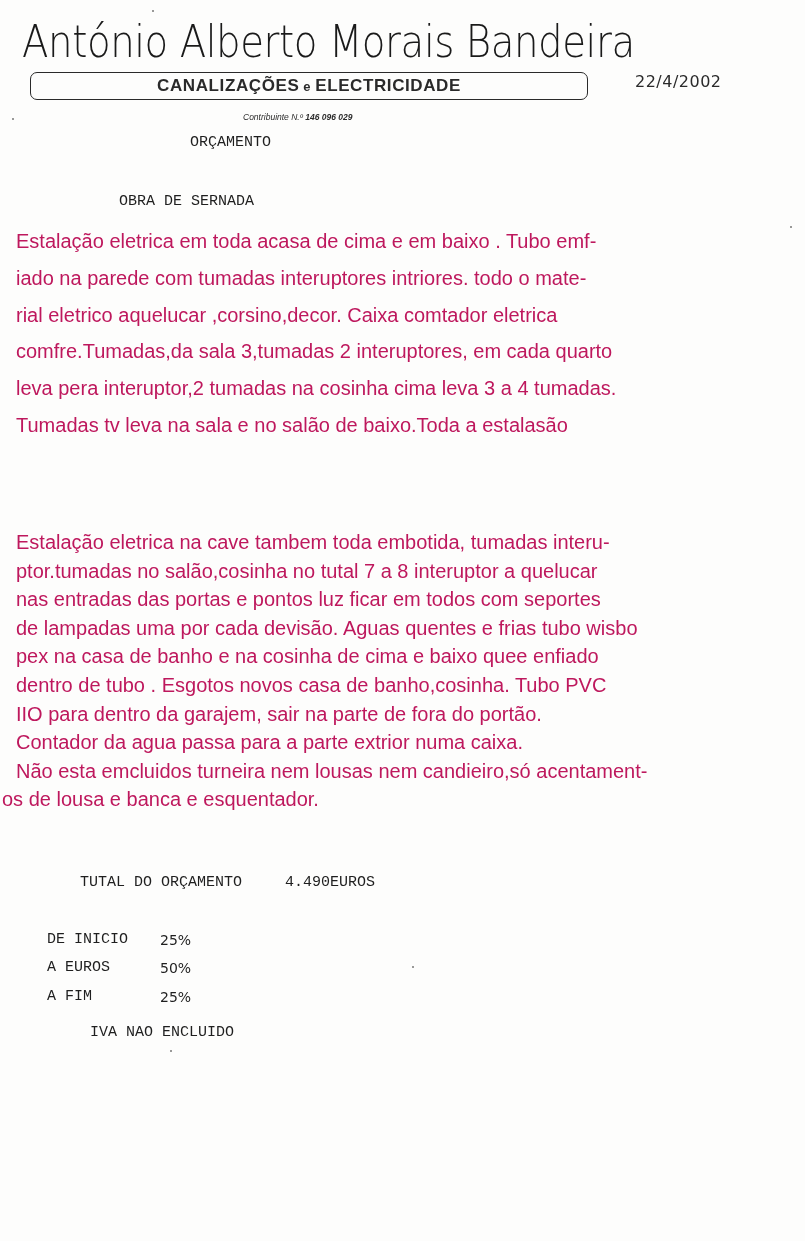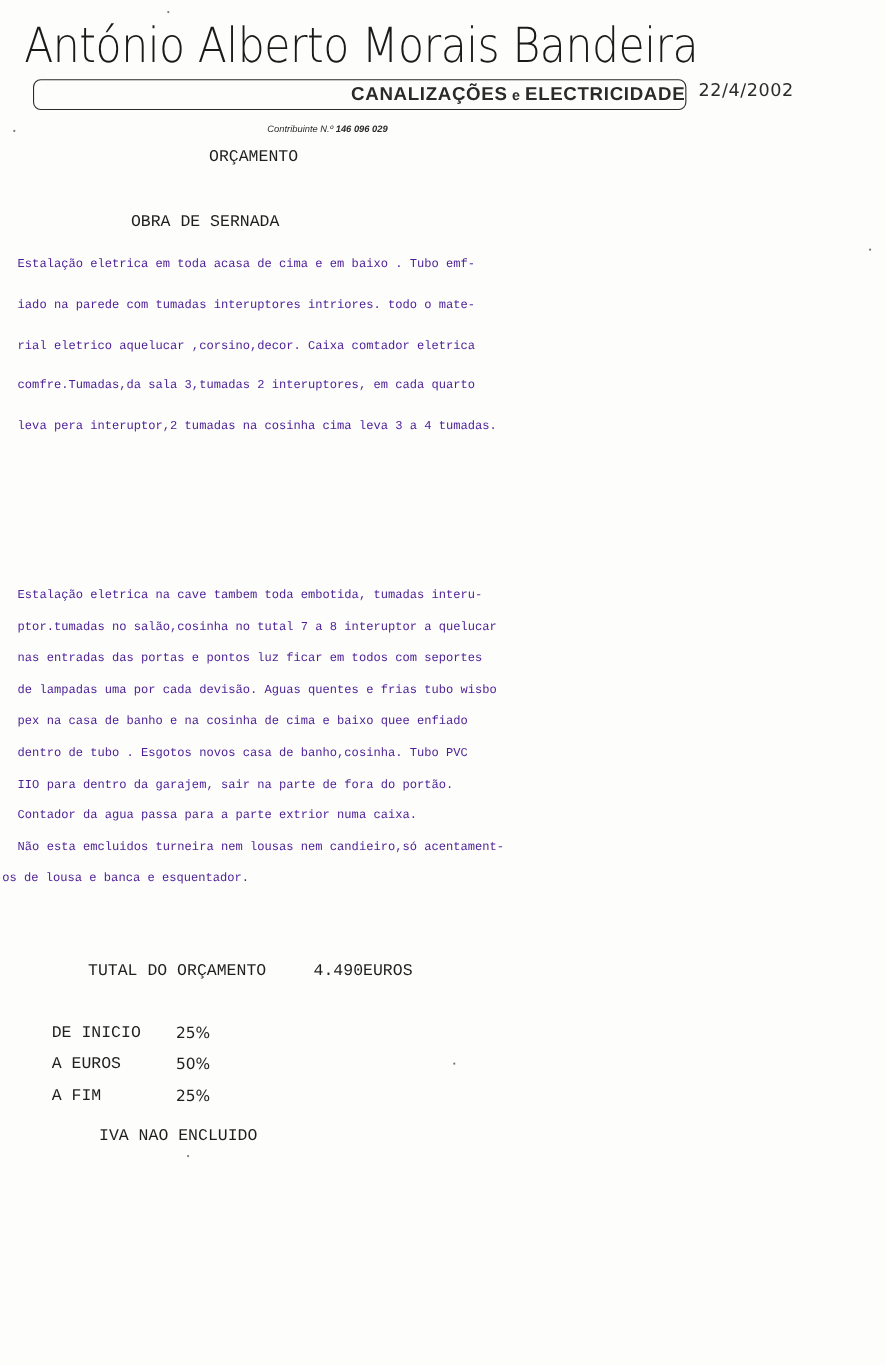--- a/index.html
+++ b/index.html
@@ -37,22 +37,21 @@
     .letterhead-band {
       position: absolute;
       left: 30px;
       top: 72px;
       width: 556px;
       height: 26px;
       border: 1.5px solid #2a2a2a;
       border-radius: 7px;
       display: flex;
       align-items: center;
-      justify-content: flex-end;
-      padding-left: 36px;
+      justify-content: center;
     }
     .letterhead-band span {
       font-family: "Liberation Sans", sans-serif;
       font-weight: bold;
       font-size: 17px;
       letter-spacing: 0.6px;
       color: #2a2a2a;
       white-space: nowrap;
     }
     .letterhead-band .conj {
@@ -84,23 +83,23 @@
       font-family: "Liberation Mono", monospace;
       color: #1f1f1f;
       white-space: nowrap;
       position: absolute;
     }
     .doc-title { left: 190px; top: 134px; font-size: 15px; }
     .work-title { left: 119px; top: 193px; font-size: 15px; }
     .para {
       position: absolute;
       left: 16px;
-      font-family: Liberation Mono, monospace;
-      font-size: 11px;
-      color: #4c1d95;
+      font-family: Liberation Sans, sans-serif;
+      font-size: 20px;
+      color: #be185d;
     }
     .para .line {
       display: block;
       white-space: nowrap;
     }
     .para-1 { top: 230px; }
     .para-1 .line { height: 36.8px; line-height: 22px; }
     .para-2 { top: 531px; }
     .para-2 .line { height: 28.6px; line-height: 22px; }
     .para-2 .line.last-wrap { margin-left: -14px; }
@@ -165,20 +164,21 @@
   <div class="typed doc-title">ORÇAMENTO</div>
 
   <div class="typed work-title">OBRA DE SERNADA</div>
 
   <div class="para para-1">
     <span class="line">Estalação eletrica em toda acasa de cima e em baixo . Tubo emf-</span>
     <span class="line">iado na parede com tumadas interuptores intriores. todo o mate-</span>
     <span class="line">rial eletrico aquelucar ,corsino,decor. Caixa comtador eletrica</span>
     <span class="line">comfre.Tumadas,da sala 3,tumadas 2 interuptores, em cada quarto</span>
     <span class="line">leva pera interuptor,2 tumadas na cosinha cima leva 3 a 4 tumadas.</span>
+    <span class="line">Tumadas tv leva na sala e no salão de baixo.Toda a estalasão</span>
   </div>
 
   <div class="para para-2">
     <span class="line">Estalação eletrica na cave tambem toda embotida, tumadas interu-</span>
     <span class="line">ptor.tumadas no salão,cosinha no tutal 7 a 8 interuptor a quelucar</span>
     <span class="line">nas entradas das portas e pontos luz ficar em todos com seportes</span>
     <span class="line">de lampadas uma por cada devisão. Aguas quentes e frias tubo wisbo</span>
     <span class="line">pex na casa de banho e na cosinha de cima e baixo quee enfiado</span>
     <span class="line">dentro de tubo    . Esgotos novos casa de banho,cosinha. Tubo PVC</span>
     <span class="line">IIO para dentro da garajem, sair na parte de fora do portão.</span>

